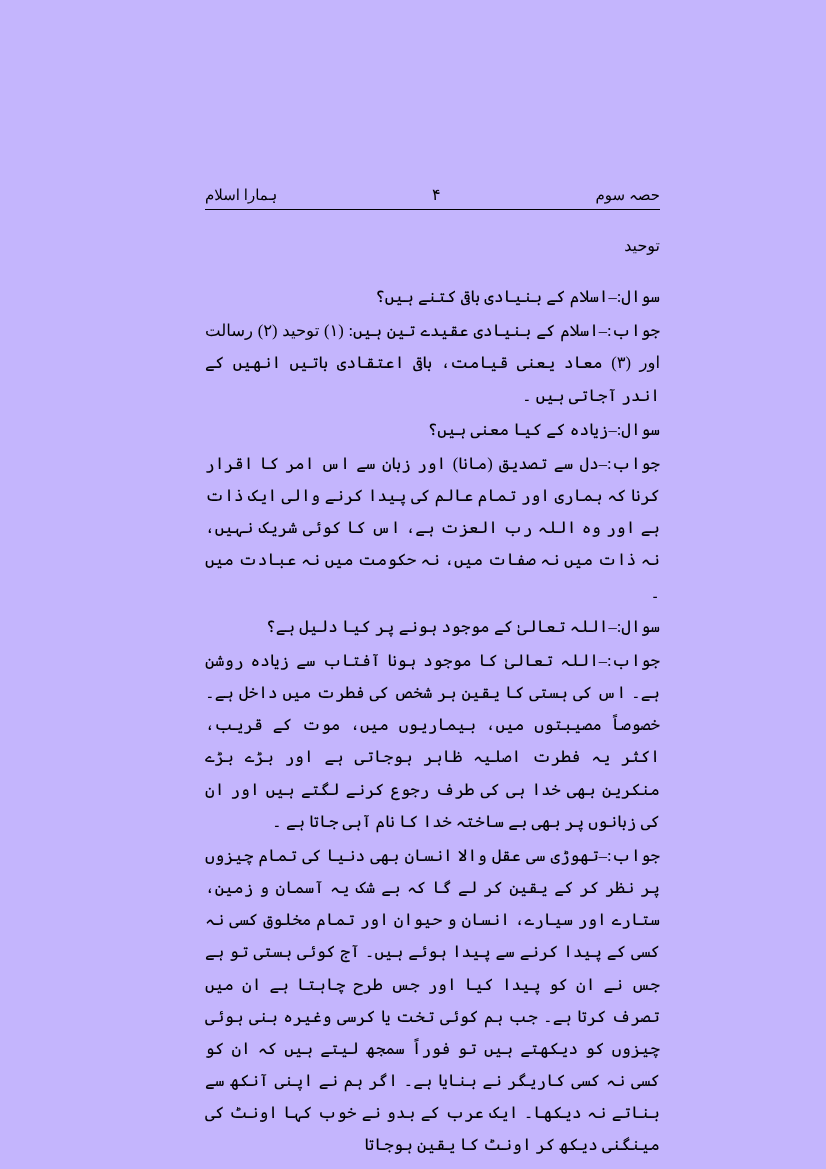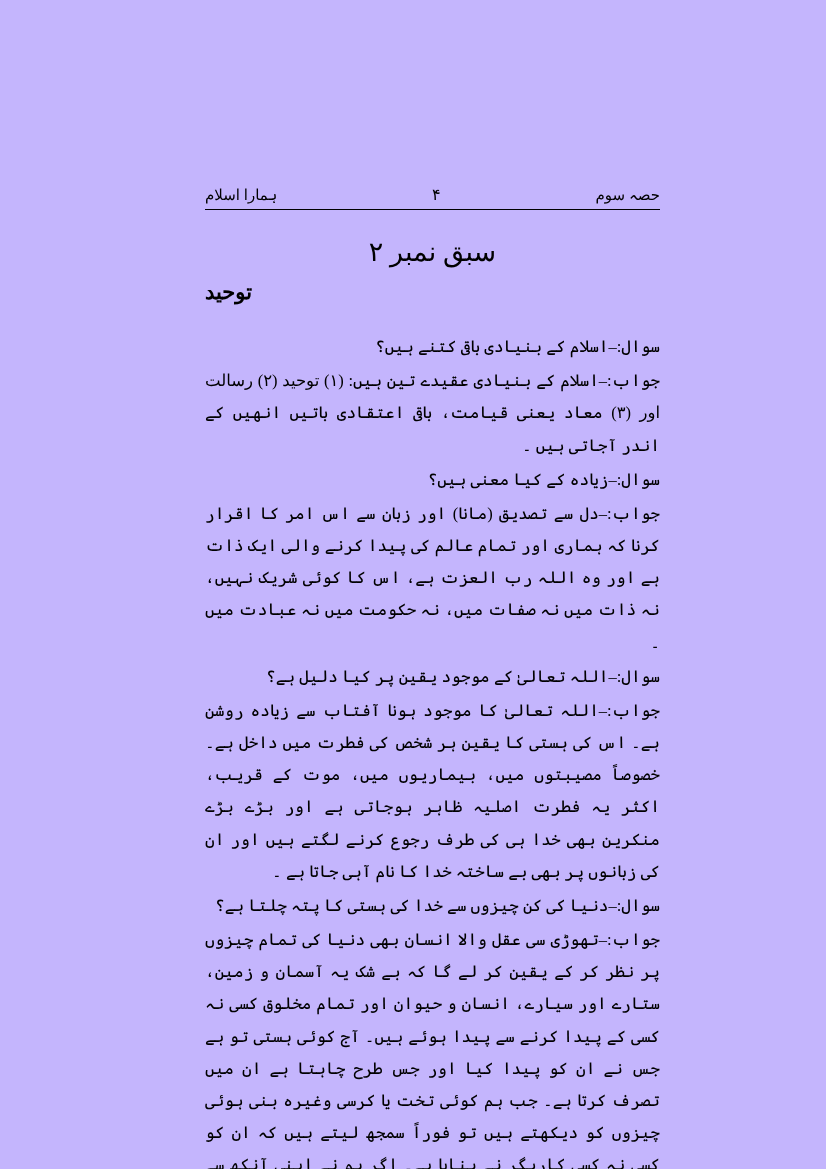--- a/index.html
+++ b/index.html
@@ -53,25 +53,24 @@
   }
   
   .lesson-title {
     text-align: center;
     direction: rtl;
     font-size: 27px;
     letter-spacing: 1px;
     margin-bottom: 12px;
   }
   .lesson-subtitle {
-    text-align: left;
+    text-align: right;
     direction: rtl;
-    font-size: 21px;
+    font-size: 16px;
     margin-bottom: 26px;
-    font-weight: bold;
   }
   
   .qa-block {
     direction: rtl;
     text-align: justify;
     text-align-last: right;
     font-size: 16.5px;
     line-height: 1.95;
     margin-bottom: 2px;
   }
@@ -88,45 +87,41 @@
 <div class="page">
   <div class="content">
 
     <div class="header">
       <span class="hdr-right">ہمارا اسلام</span>
       <span class="hdr-center">۴</span>
       <span class="hdr-left">حصہ سوم</span>
     </div>
     <div class="rule-top"></div>
 
-    <div class="lesson-title">سبق نمبر ۲</div>
     <div class="lesson-subtitle">توحید</div>
 
     <div class="qa-block q">
       <span class="lbl">سوال:</span><span>–اسلام کے بنیادی باقی کتنے ہیں؟</span>
     </div>
     <div class="qa-block">
       <span class="lbl">جواب:</span><span>–اسلام کے بنیادی عقیدے تین ہیں: (۱) توحید (۲) رسالت اور (۳) معاد یعنی قیامت، باقی اعتقادی باتیں انھیں کے اندر آجاتی ہیں ۔</span>
     </div>
 
     <div class="qa-block q">
       <span class="lbl">سوال:</span><span>–زیادہ کے کیا معنی ہیں؟</span>
     </div>
     <div class="qa-block">
       <span class="lbl">جواب:</span><span>–دل سے تصدیق (مانا) اور زبان سے اس امر کا اقرار کرنا کہ ہماری اور تمام عالم کی پیدا کرنے والی ایک ذات ہے اور وہ اللہ رب العزت ہے، اس کا کوئی شریک نہیں، نہ ذات میں نہ صفات میں، نہ حکومت میں نہ عبادت میں ۔</span>
     </div>
 
     <div class="qa-block q">
-      <span class="lbl">سوال:</span><span>–اللہ تعالیٰ کے موجود یقین پر کیا دلیل ہے؟</span>
+      <span class="lbl">سوال:</span><span>–اللہ تعالیٰ کے موجود ہونے پر کیا دلیل ہے؟</span>
     </div>
     <div class="qa-block">
       <span class="lbl">جواب:</span><span>–اللہ تعالیٰ کا موجود ہونا آفتاب سے زیادہ روشن ہے۔ اس کی ہستی کا یقین ہر شخص کی فطرت میں داخل ہے۔ خصوصاً مصیبتوں میں، بیماریوں میں، موت کے قریب، اکثر یہ فطرت اصلیہ ظاہر ہوجاتی ہے اور بڑے بڑے منکرین بھی خدا ہی کی طرف رجوع کرنے لگتے ہیں اور ان کی زبانوں پر بھی بے ساختہ خدا کا نام آہی جاتا ہے ۔</span>
     </div>
 
-    <div class="qa-block q">
-      <span class="lbl">سوال:</span><span>–دنیا کی کن چیزوں سے خدا کی ہستی کا پتہ چلتا ہے؟</span>
-    </div>
     <div class="qa-block">
       <span class="lbl">جواب:</span><span>–تھوڑی سی عقل والا انسان بھی دنیا کی تمام چیزوں پر نظر کر کے یقین کر لے گا کہ بے شک یہ آسمان و زمین، ستارے اور سیارے، انسان و حیوان اور تمام مخلوق کسی نہ کسی کے پیدا کرنے سے پیدا ہوئے ہیں۔ آج کوئی ہستی تو ہے جس نے ان کو پیدا کیا اور جس طرح چاہتا ہے ان میں تصرف کرتا ہے۔ جب ہم کوئی تخت یا کرسی وغیرہ بنی ہوئی چیزوں کو دیکھتے ہیں تو فوراً سمجھ لیتے ہیں کہ ان کو کسی نہ کسی کاریگر نے بنایا ہے۔ اگر ہم نے اپنی آنکھ سے بناتے نہ دیکھا۔ ایک عرب کے بدو نے خوب کہا اونٹ کی مینگنی دیکھ کر اونٹ کا یقین ہوجاتا</span>
     </div>
 
   </div>
 </div>
 
 </body></html>

